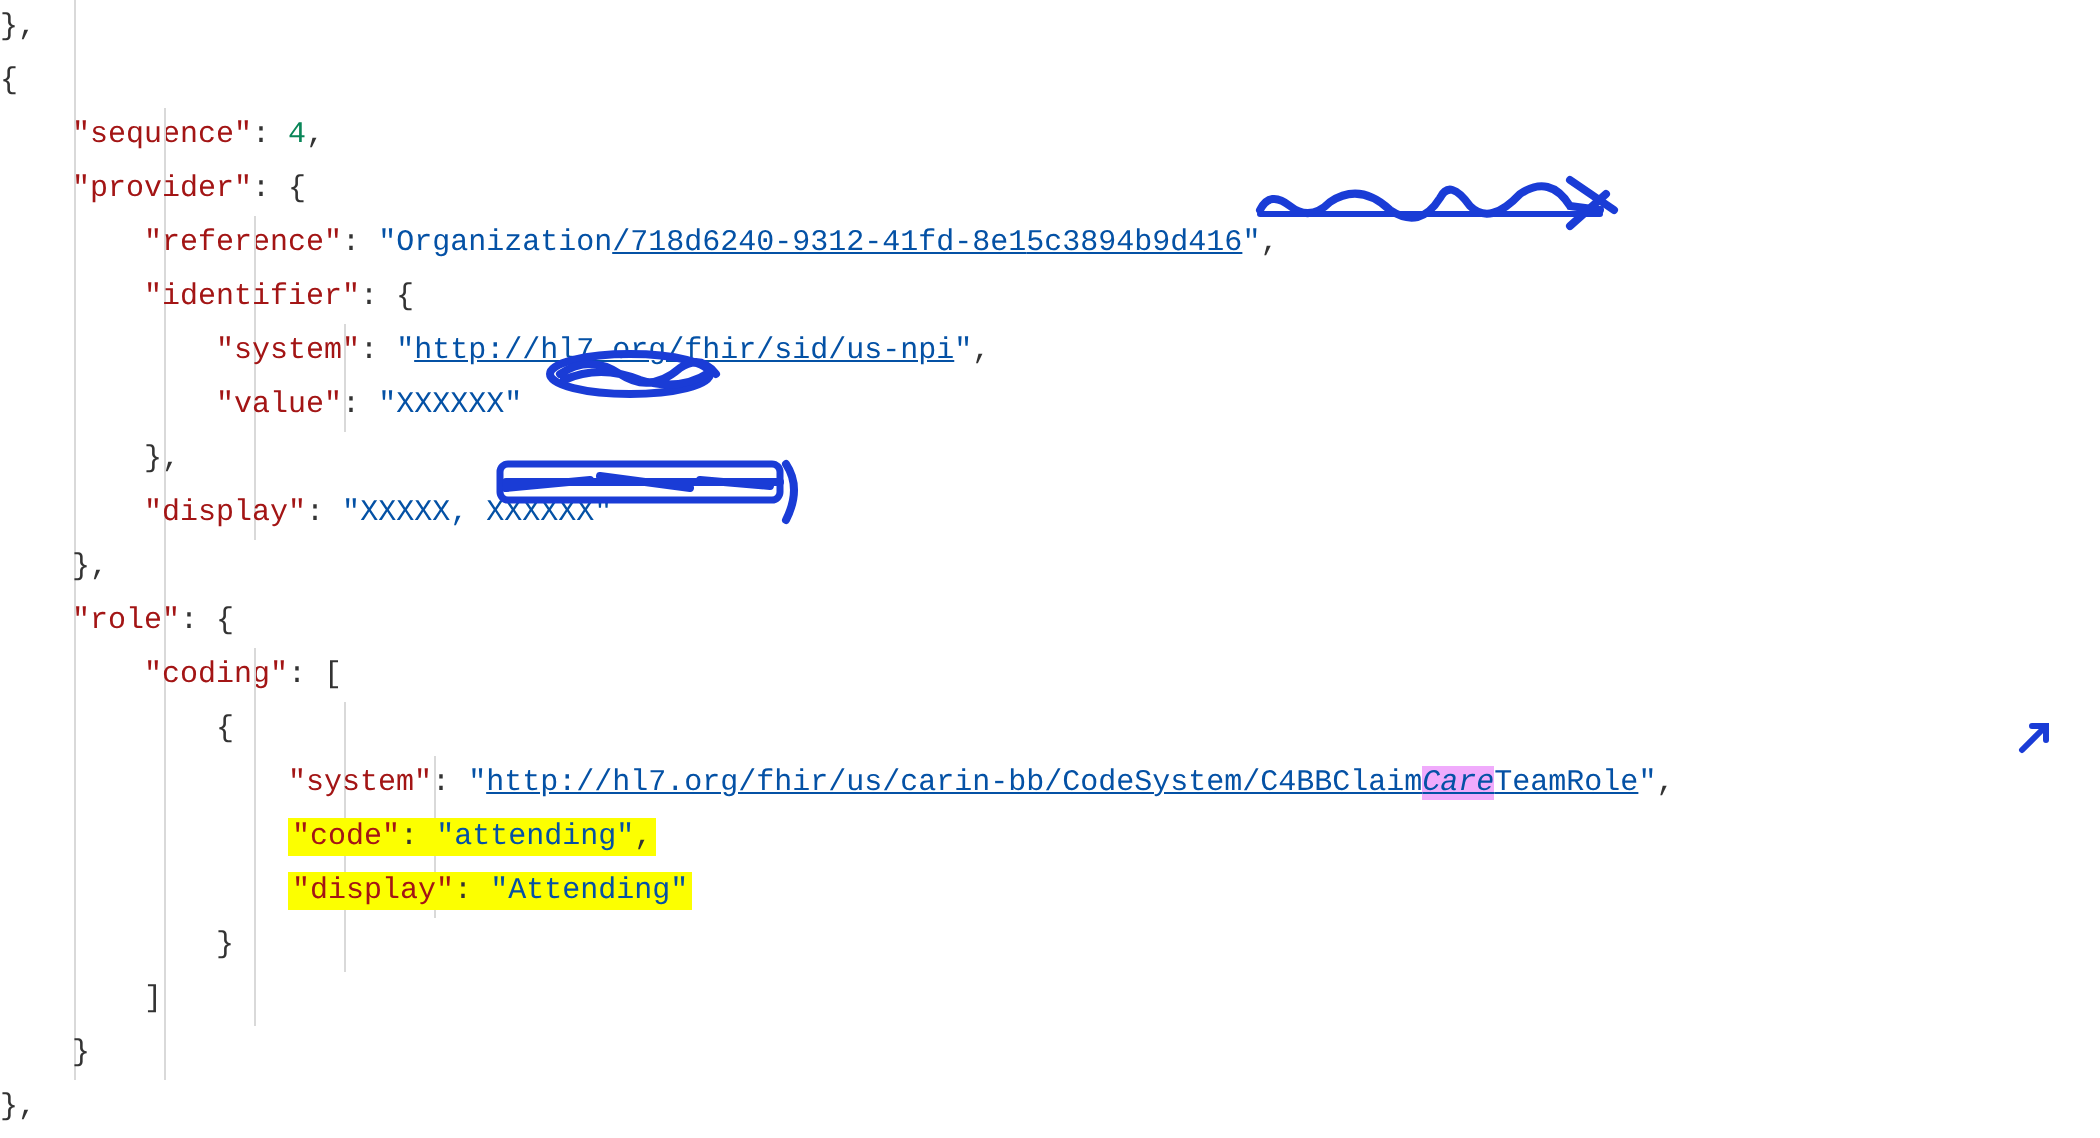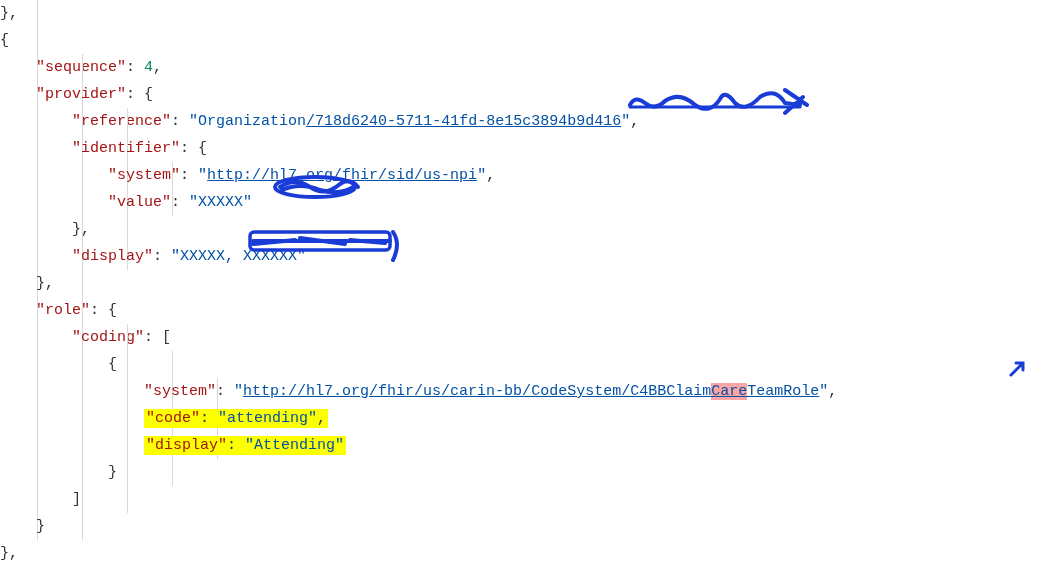--- a/index.html
+++ b/index.html
@@ -39,21 +39,22 @@
   .punct { color: #333; }
   .key { color: #a31515; }
   .num { color: #098658; }
   .str { color: #0451a5; }
   .str a { color: #0451a5; text-decoration: underline; }
   .hl-yellow {
     background: #fcff00;
     padding: 1px 2px;
   }
   .hl-orange {
-    background: #fca5a5;
+    background: #f0abfc;
+    font-style: italic;
   }
   
   .scribble {
     position: absolute;
     pointer-events: none;
   }
 </style>
 </head>
 <body>
 
@@ -61,27 +62,27 @@
 
   <div class="guide g0" style="top:0;height:540px"></div>
 
   <div class="line"><span class="punct">},</span></div>
   <div class="line"><span class="punct">{</span></div>
 
   <div class="line"><span class="guide g1" style="height:486px"></span>    <span class="key">"sequence"</span><span class="punct">: </span><span class="num">4</span><span class="punct">,</span></div>
 
   <div class="line">    <span class="key">"provider"</span><span class="punct">: {</span></div>
 
-  <div class="line"><span class="guide g2" style="height:162px"></span>        <span class="key">"reference"</span><span class="punct">: </span><span class="str"><span>"</span><span>Organization</span><a href="#">/718d6240-5711-41fd-8e1</a><a href="#" style="position:relative;">5c3894b9d416</a><span>"</span></span><span class="punct">,</span></div>
+  <div class="line"><span class="guide g2" style="height:162px"></span>        <span class="key">"reference"</span><span class="punct">: </span><span class="str"><span>"</span><span>Organization</span><a href="#">/718d6240-9312-41fd-8e1</a><a href="#" style="position:relative;">5c3894b9d416</a><span>"</span></span><span class="punct">,</span></div>
 
   <div class="line">        <span class="key">"identifier"</span><span class="punct">: {</span></div>
 
   <div class="line"><span class="guide g3" style="height:54px"></span>            <span class="key">"system"</span><span class="punct">: </span><span class="str"><span>"</span><a href="#">http://hl7.org/fhir/sid/us-npi</a><span>"</span></span><span class="punct">,</span></div>
 
-  <div class="line">            <span class="key">"value"</span><span class="punct">: </span><span class="str"><span>"</span><span>XXXXX</span><span>"</span></span></div>
+  <div class="line">            <span class="key">"value"</span><span class="punct">: </span><span class="str"><span>"</span><span>XXXXXX</span><span>"</span></span></div>
 
   <div class="line">        <span class="punct">},</span></div>
 
   <div class="line">        <span class="key">"display"</span><span class="punct">: </span><span class="str"><span>"</span><span>XXXXX, XXXXXX</span><span>"</span></span></div>
 
   <div class="line">    <span class="punct">},</span></div>
 
   <div class="line">    <span class="key">"role"</span><span class="punct">: {</span></div>
 
   <div class="line"><span class="guide g2" style="height:189px"></span>        <span class="key">"coding"</span><span class="punct">: [</span></div>

